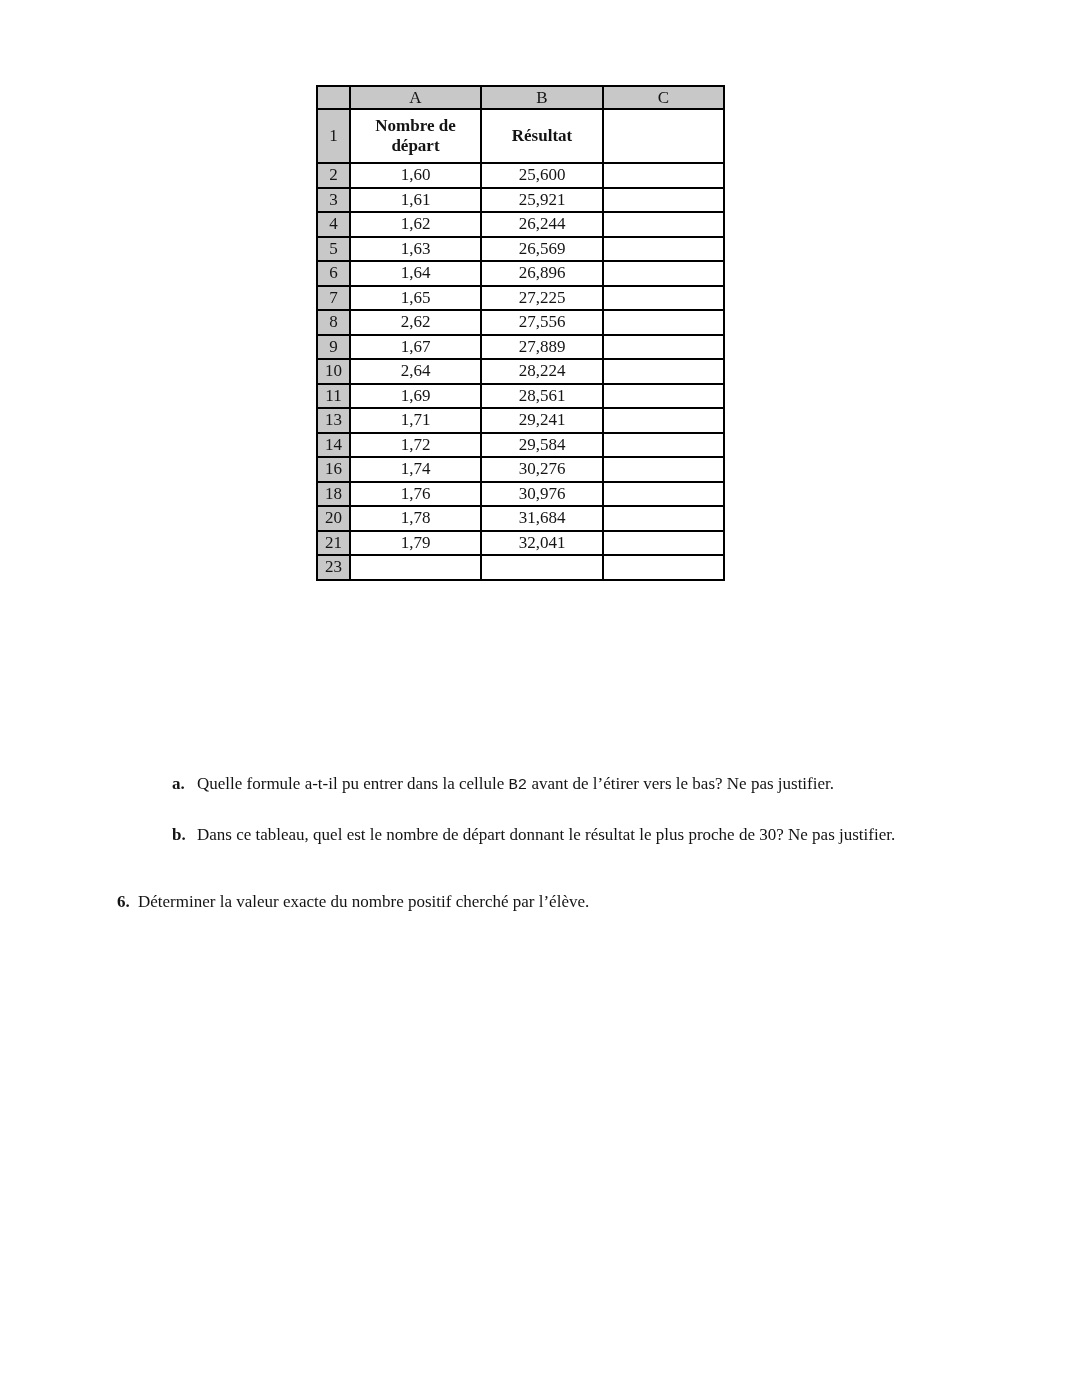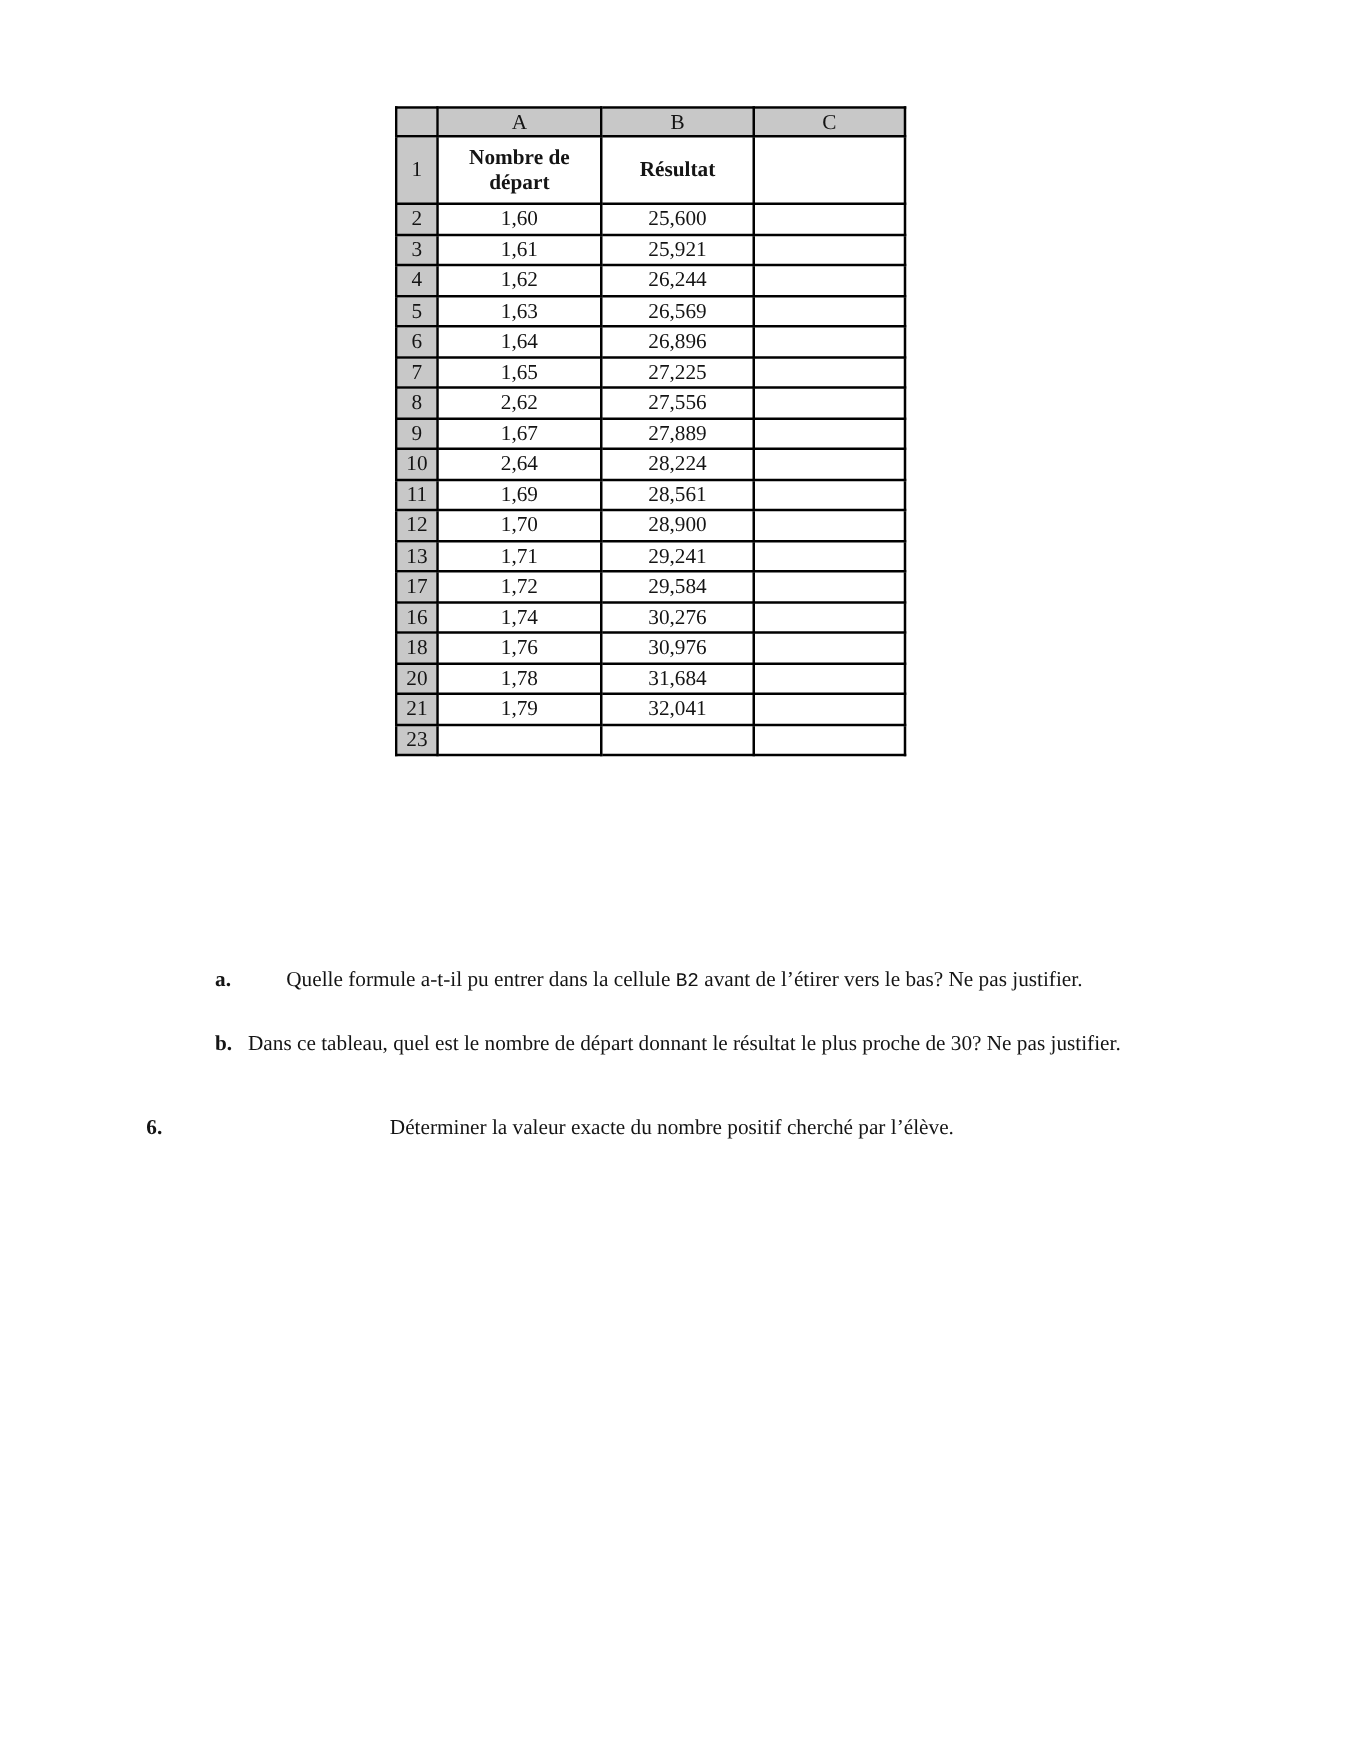--- a/index.html
+++ b/index.html
@@ -25,21 +25,21 @@
   }
   th.no-right-border { border-right:hidden; }
   td.rownum { background:#c8c8c8; font-weight:normal; }
   tr.first-row td { height:52px; }
   tr.first-row td.cell-a, tr.first-row td.cell-b { font-weight:bold; }
   tr.data-row td { height:22.5px; }
 
   
   .q { position:absolute; font-size:17px; line-height:26px; color:#141414; }
   .q .qlabel { position:absolute; left:0; top:0; font-weight:bold; }
-  .q .qtext { display:block;text-align:center; }
+  .q .qtext { display:block; }
   .q-sub .qtext { margin-left:25px; }
   .q-main .qtext { margin-left:21px; }
   .code { font-family:"Liberation Mono", monospace; font-size:15.5px; }
 
   #q-a { left:172px; top:771px; width:726px; }
   #q-b { left:172px; top:822px; width:726px; }
   #q-6 { left:117px; top:889px; width:820px; }
 </style>
 </head>
 <body>
@@ -123,33 +123,27 @@
           <td class="cell-b">28,224</td>
           <td class="cell-c"></td>
         </tr>
         <tr class="data-row">
           <td class="rownum">11</td>
           <td class="cell-a">1,69</td>
           <td class="cell-b">28,561</td>
           <td class="cell-c"></td>
         </tr>
         <tr class="data-row">
-          <td class="rownum">12</td>
-          <td class="cell-a">1,70</td>
-          <td class="cell-b">28,900</td>
-          <td class="cell-c"></td>
-        </tr>
-        <tr class="data-row">
           <td class="rownum">13</td>
           <td class="cell-a">1,71</td>
           <td class="cell-b">29,241</td>
           <td class="cell-c"></td>
         </tr>
         <tr class="data-row">
-          <td class="rownum">17</td>
+          <td class="rownum">14</td>
           <td class="cell-a">1,72</td>
           <td class="cell-b">29,584</td>
           <td class="cell-c"></td>
         </tr>
         <tr class="data-row">
           <td class="rownum">16</td>
           <td class="cell-a">1,74</td>
           <td class="cell-b">30,276</td>
           <td class="cell-c"></td>
         </tr>

